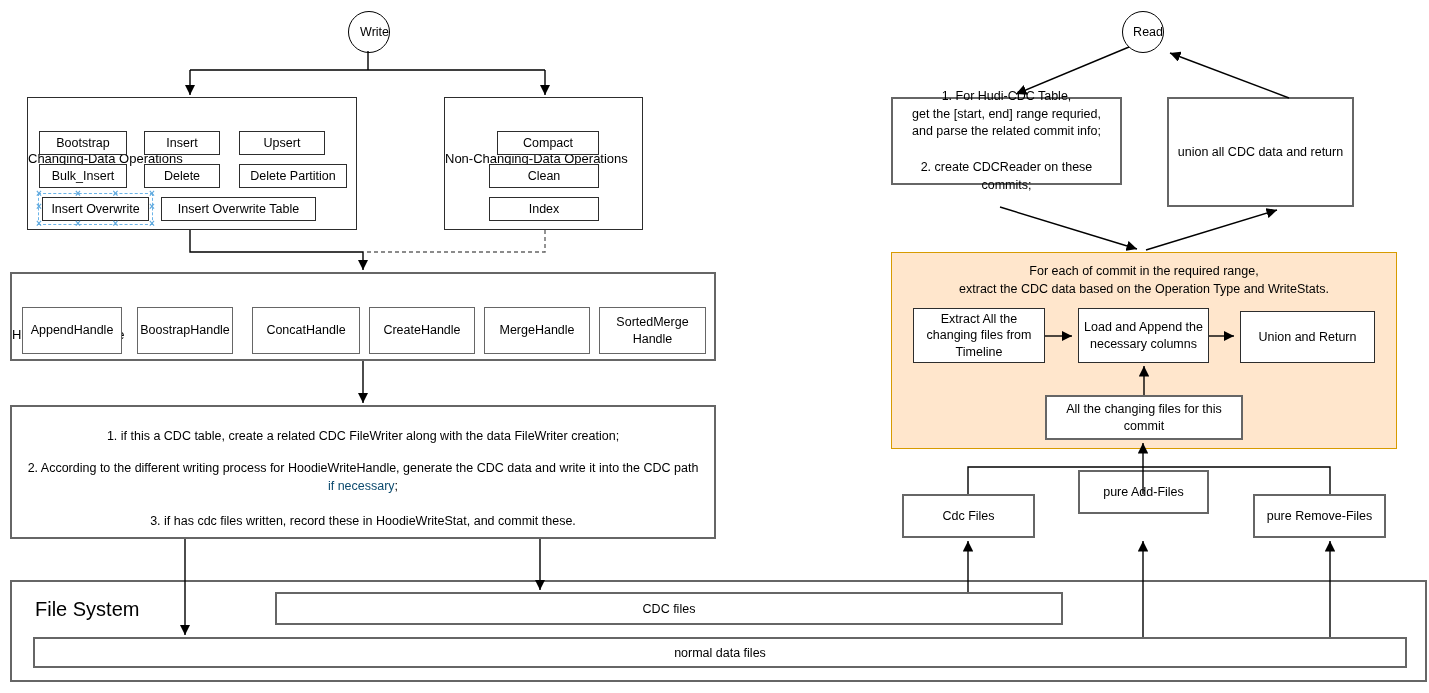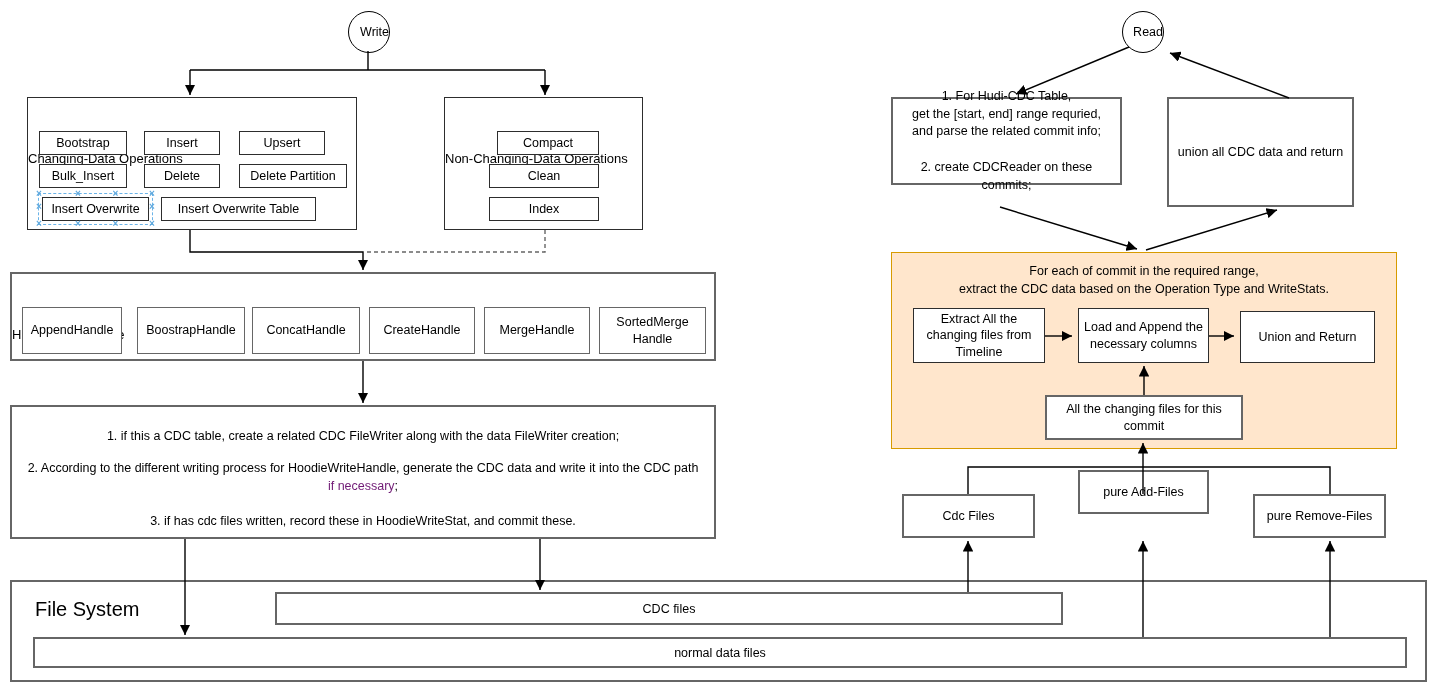--- a/index.html
+++ b/index.html
@@ -32,21 +32,21 @@
   .orange .otitle{
     position:absolute;left:0;right:0;top:9px;text-align:center;font-size:12.5px;
     white-space:pre-line;line-height:1.45;
   }
   #connectors{position:absolute;left:0;top:0;z-index:5;pointer-events:none;}
   .steps-box{
     position:absolute;box-sizing:border-box;border:2px solid #666;background:#fff;
     z-index:2;text-align:center;font-size:12.5px;line-height:1.45;padding:6px 14px;
   }
   .steps-box p{margin:14px 0 0 0;}
-  .red{color:#701a75;}
+  .red{color:#0c4a6e;}
   .fs-label{position:absolute;font-size:20px;z-index:3;}
   .sel-overlay{
     position:absolute;left:-5px;top:-5px;right:-5px;bottom:-5px;
     border:1px dashed #6ab3e8;z-index:3;pointer-events:none;
   }
   .handle{
     position:absolute;width:8px;height:8px;display:flex;align-items:center;justify-content:center;
     color:#5fa9de;font-size:10px;font-weight:bold;line-height:8px;
   }
   .bar{
@@ -151,21 +151,21 @@
     <div class="node blackb" style="left:44px;top:99px;width:110px;height:24px;">
         <span>Index</span>
       </div>
   </div>
 
   <div class="container gray" style="left:10px;top:272px;width:706px;height:89px;">
     <div class="ctitle">HoodieWriteHandle</div>
     <div class="node grayth" style="left:10px;top:33px;width:100px;height:47px;">
         <span>AppendHandle</span>
       </div>
-    <div class="node grayth" style="left:125px;top:33px;width:108px;height:47px;">
+    <div class="node grayth" style="left:125px;top:33px;width:96px;height:47px;">
         <span>BoostrapHandle</span>
       </div>
     <div class="node grayth" style="left:240px;top:33px;width:108px;height:47px;">
         <span>ConcatHandle</span>
       </div>
     <div class="node grayth" style="left:357px;top:33px;width:106px;height:47px;">
         <span>CreateHandle</span>
       </div>
     <div class="node grayth" style="left:472px;top:33px;width:106px;height:47px;">
         <span>MergeHandle</span>

